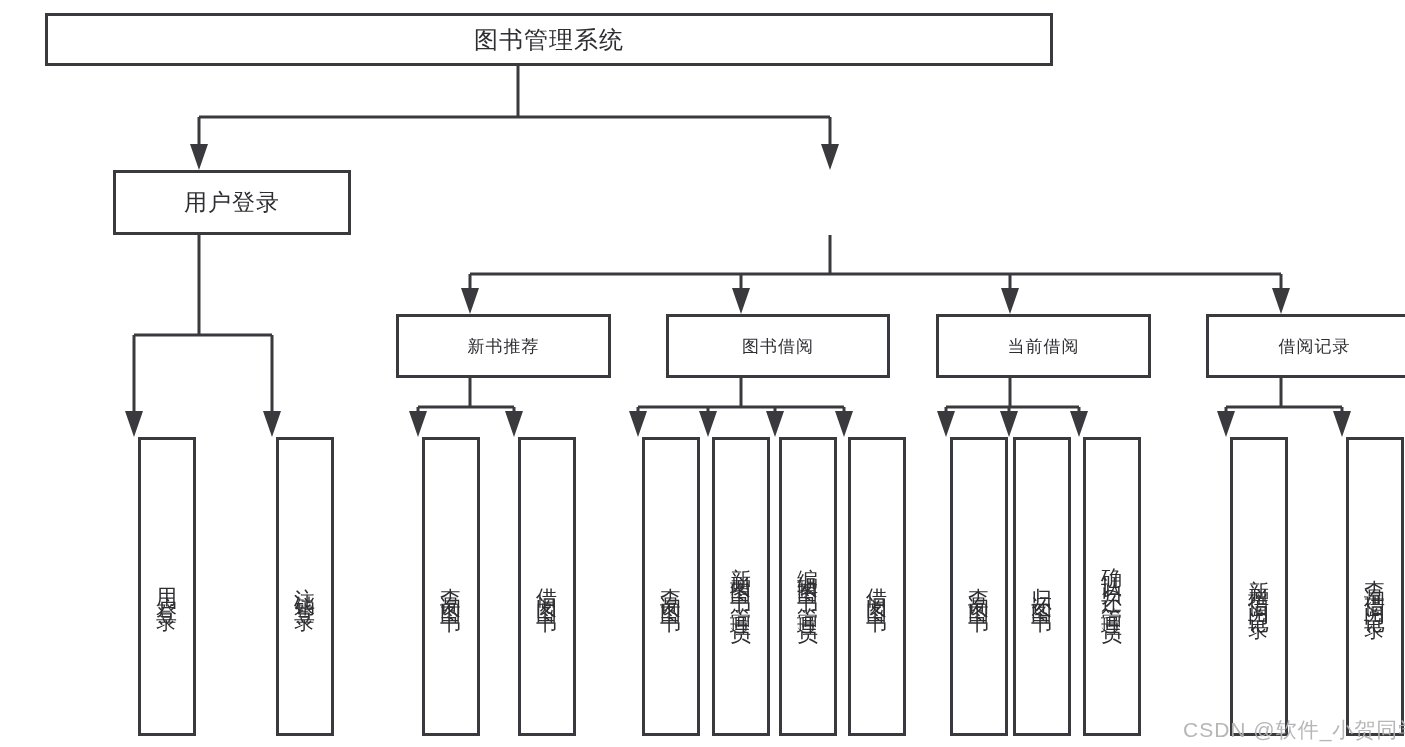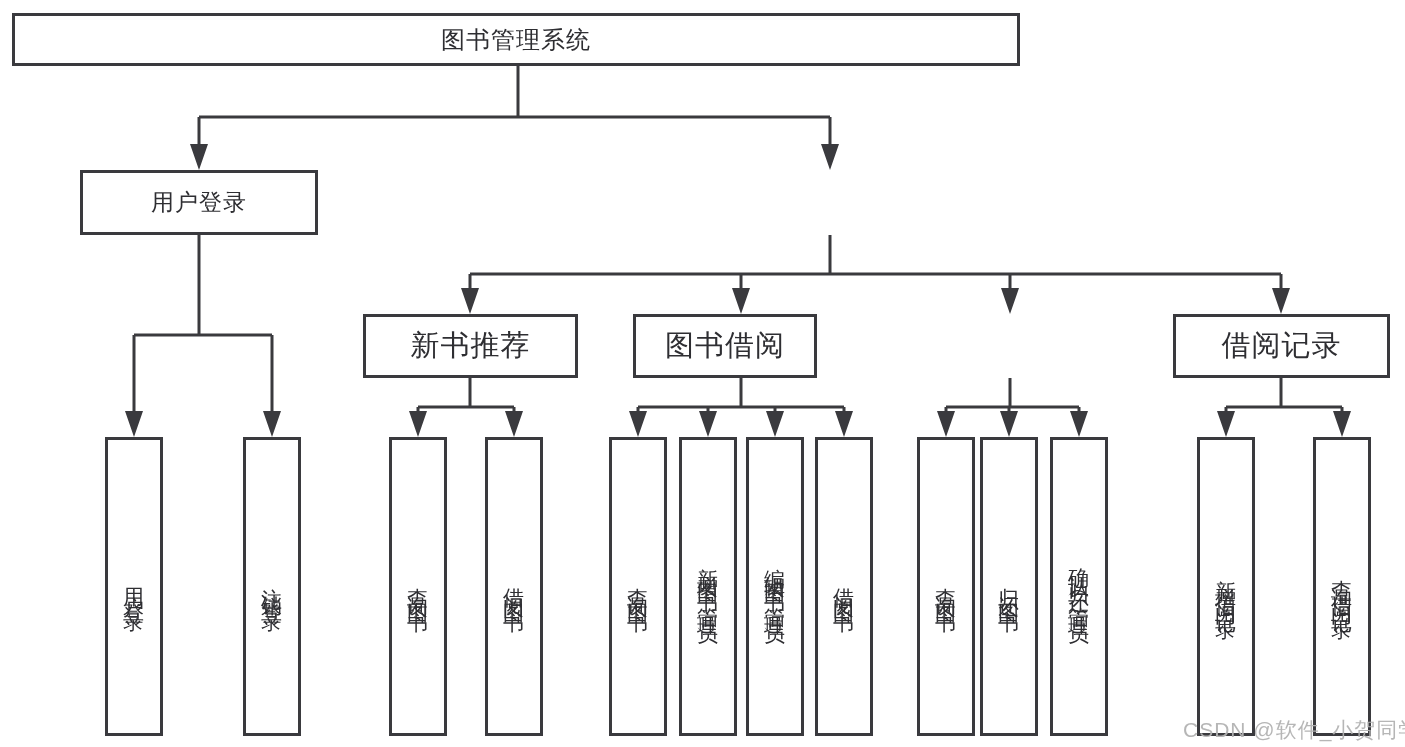--- a/index.html
+++ b/index.html
@@ -16,24 +16,25 @@
     background:#ffffff;
     border:3px solid #3a3a3e;
     box-sizing:border-box;
     display:flex;
     align-items:center;
     justify-content:center;
     color:#2e2e32;
     text-align:center;
     letter-spacing:1px;
     z-index:2;
+    margin-left:33px;
   }
   .lvl1 { font-size:24px; }
   .lvl2 { font-size:23px; }
-  .lvl3 { font-size:29px; }
+  .lvl3 { font-size:17px; }
   .leaf {
     width:58px; height:299px;
     font-size:21px;
     writing-mode:vertical-rl;
     text-orientation:mixed;
     letter-spacing:8px;
     line-height:1;
   }
   .watermark {
     position:absolute;
@@ -70,21 +71,22 @@
              M937 411 L955 411 L946 437 Z  M1000 411 L1018 411 L1009 437 Z
              M1070 411 L1088 411 L1079 437 Z
              M1217 411 L1235 411 L1226 437 Z  M1333 411 L1351 411 L1342 437 Z"></path>
   </svg>
 
   <div class="node lvl1" style="left:12px; top:13px; width:1008px; height:53px;">图书管理系统</div>
 
   <div class="node lvl2" style="left:80px; top:170px; width:238px; height:65px;">用户登录</div>
 
   <div class="node lvl3" style="left:363px; top:314px; width:215px; height:64px;">新书推荐</div>
-  <div class="node lvl3" style="left:633px; top:314px; width:184px; height:64px;">图书借阅</div>
+  <div class="node lvl3" style="left:633px; top:314px; width:224px; height:64px;">图书借阅</div>
+  <div class="node lvl3" style="left:903px; top:314px; width:215px; height:64px;">当前借阅</div>
   <div class="node lvl3" style="left:1173px; top:314px; width:217px; height:64px;">借阅记录</div>
 
   <div class="node leaf" style="left:105px; top:437px;">用户登录</div>
   <div class="node leaf" style="left:243px; top:437px;">注销登录</div>
 
   <div class="node leaf" style="left:389px; top:437px;">查询图书</div>
   <div class="node leaf" style="left:485px; top:437px;">借阅图书</div>
 
   <div class="node leaf" style="left:609px; top:437px;">查询图书</div>
   <div class="node leaf" style="left:679px; top:437px;">新增图书（管理员）</div>

